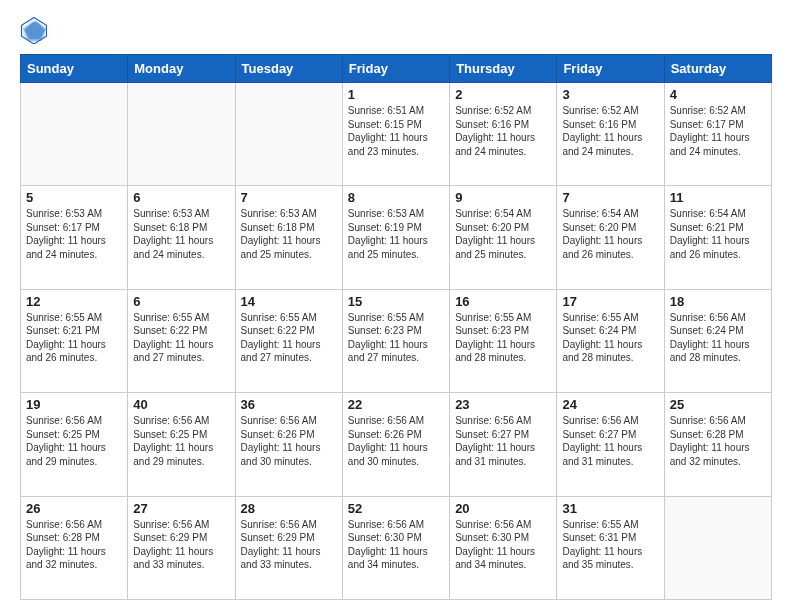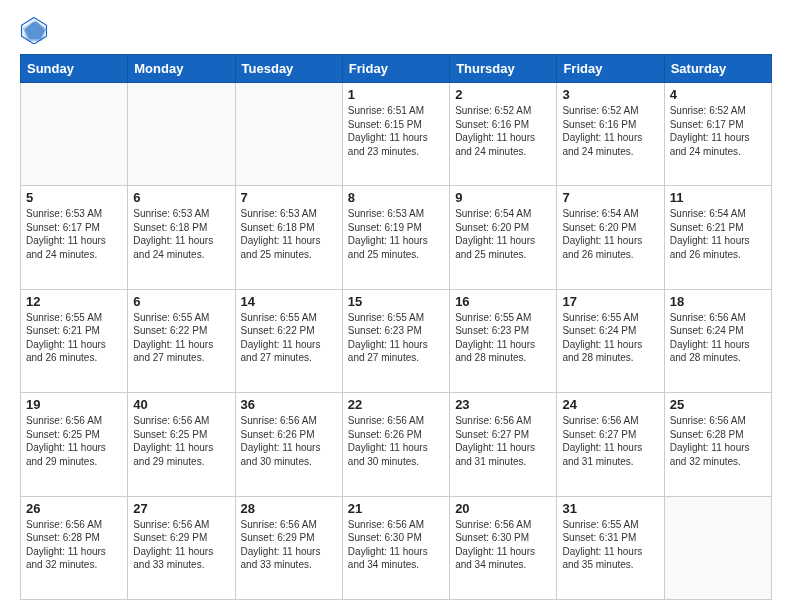--- a/index.html
+++ b/index.html
@@ -246,21 +246,21 @@
           </td>
           <td>
             <div class="day-number">27</div>
             <div class="day-info">Sunrise: 6:56 AM<br>Sunset: 6:29 PM<br>Daylight: 11 hours and 33 minutes.</div>
           </td>
           <td>
             <div class="day-number">28</div>
             <div class="day-info">Sunrise: 6:56 AM<br>Sunset: 6:29 PM<br>Daylight: 11 hours and 33 minutes.</div>
           </td>
           <td>
-            <div class="day-number">21</div>
+            <div class="day-number">52</div>
             <div class="day-info">Sunrise: 6:56 AM<br>Sunset: 6:30 PM<br>Daylight: 11 hours and 34 minutes.</div>
           </td>
           <td>
             <div class="day-number">20</div>
             <div class="day-info">Sunrise: 6:56 AM<br>Sunset: 6:30 PM<br>Daylight: 11 hours and 34 minutes.</div>
           </td>
           <td>
             <div class="day-number">31</div>
             <div class="day-info">Sunrise: 6:55 AM<br>Sunset: 6:31 PM<br>Daylight: 11 hours and 35 minutes.</div>
           </td>

